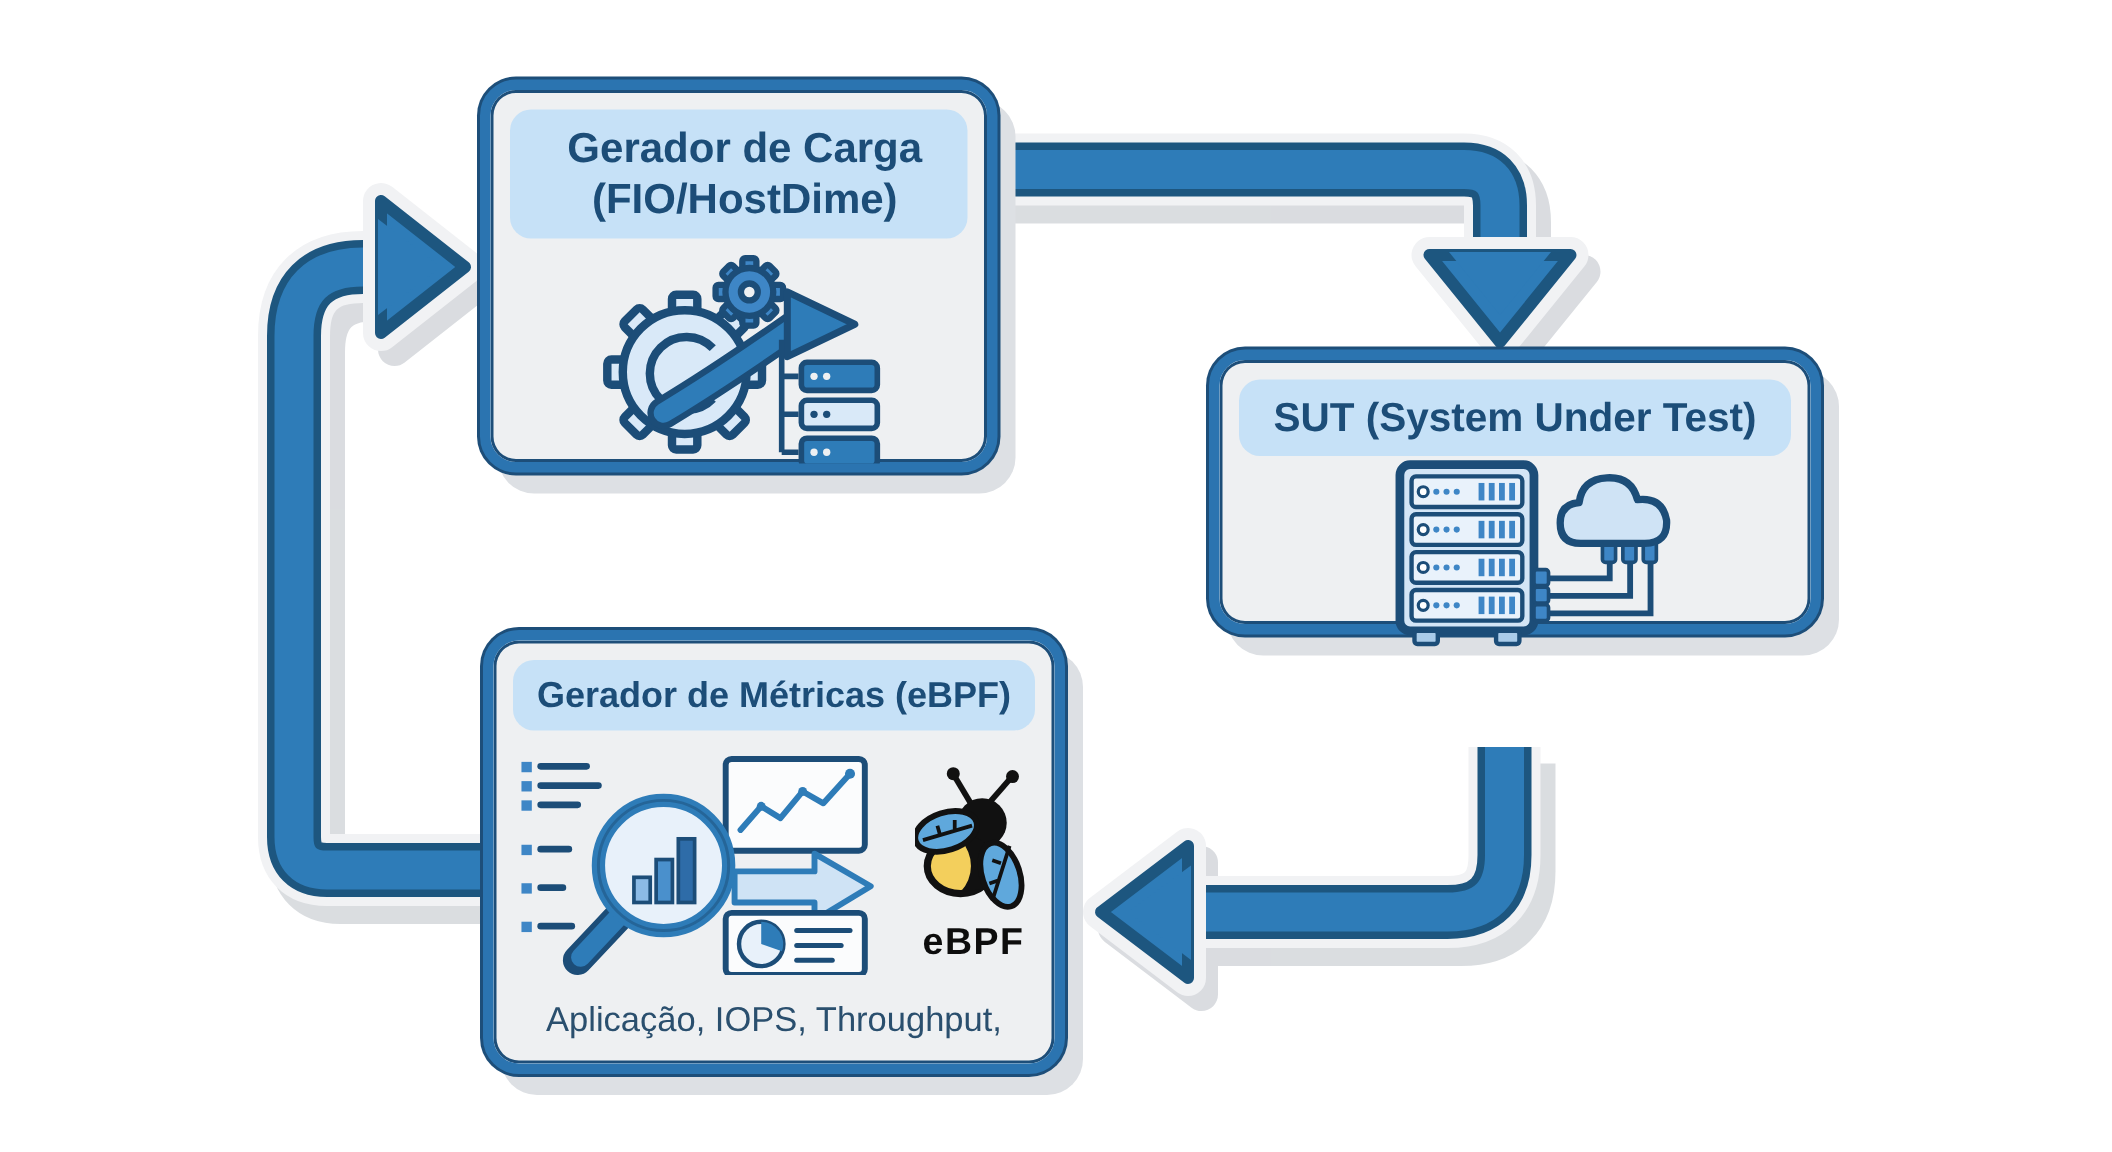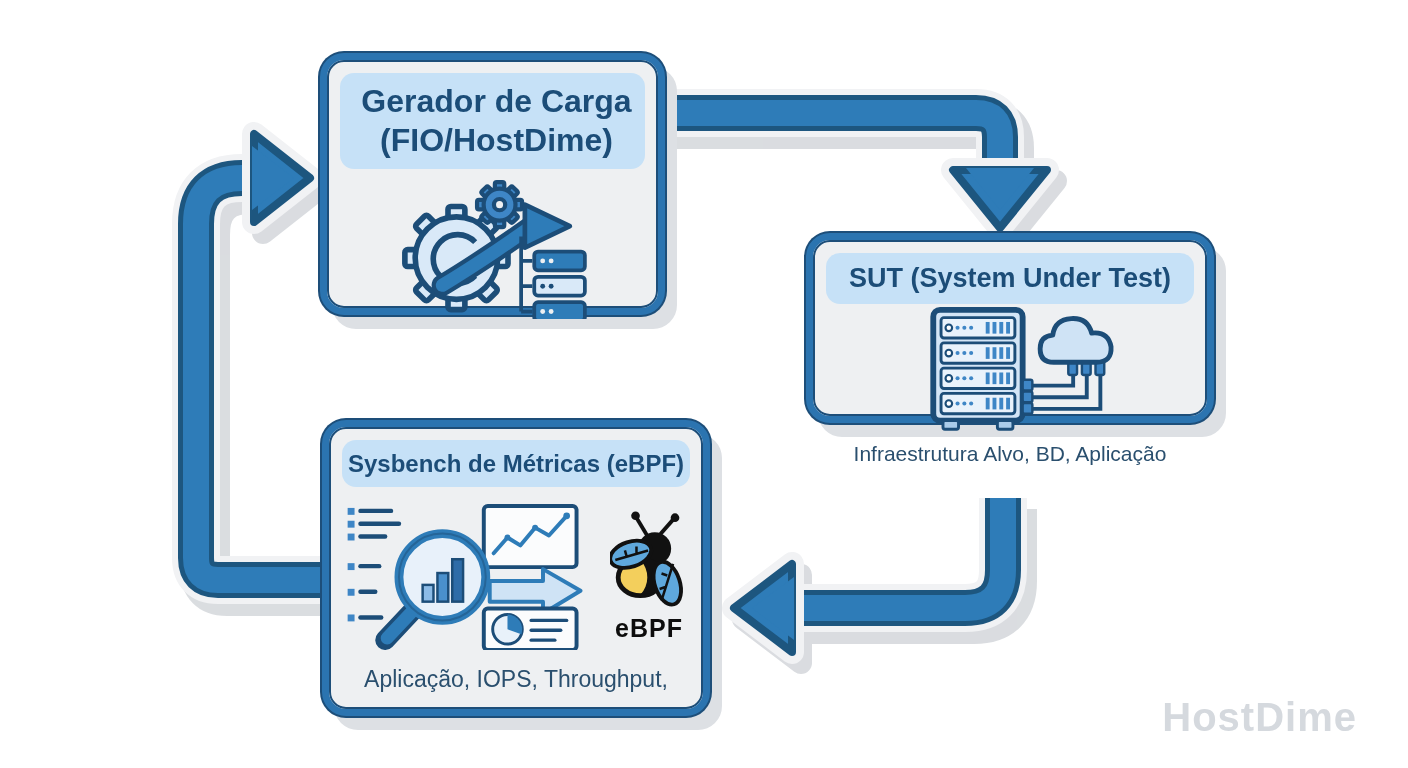--- a/index.html
+++ b/index.html
@@ -12,21 +12,21 @@
     position:absolute;z-index:2;box-sizing:border-box;
     background:#eef0f2;border:7px solid #2b74b0;border-radius:24px;
     box-shadow:inset 0 0 0 2px #1d4e79, 0 0 0 2px #1d4e79, 12px 14px 0 0 #dde0e4;
     display:flex;flex-direction:column;align-items:center;
   }
   .node-header{
     margin:13px 13px 0;align-self:stretch;background:#c6e1f7;border-radius:14px;
     padding:9px 4px;text-align:center;color:#1c4d78;font-weight:bold;line-height:1.22;
   }
   .node-generator{left:320px;top:53px;width:345px;height:262px;}
-  .node-generator .node-header{font-size:32px;padding-left:12px;}
+  .node-generator .node-header{font-size:28px;padding-left:12px;}
   .node-sut{left:806px;top:233px;width:408px;height:190px;}
   .node-sut .node-header{font-size:27px;}
   .node-collector{left:322px;top:420px;width:388px;height:296px;}
   .node-collector .node-header{font-size:24px;}
   .node-iconarea{flex:1;display:flex;align-items:center;justify-content:center;width:100%;}
   .node-subtitle{
     color:#2a4f6e;text-align:center;line-height:1.3;margin-bottom:14px;
   }
   .node-sut .node-subtitle{font-size:21px;}
   .node-collector .node-subtitle{font-size:23px;}
@@ -209,25 +209,24 @@
           <rect x="130" y="90" width="10" height="11" rx="2"></rect>
           <rect x="130" y="102" width="10" height="11" rx="2"></rect>
           <rect x="177" y="58" width="9" height="15" rx="2"></rect>
           <rect x="191" y="58" width="9" height="15" rx="2"></rect>
           <rect x="205" y="58" width="9" height="15" rx="2"></rect>
         </g>
 
         <path d="M 162 60 Q 148 60 148 46 Q 148 33 161 32 Q 163 16 180 15 Q 197 14 201 30 Q 218 28 221 44 Q 222 60 206 60 Z" fill="#cfe3f5" stroke="#1c4d78" stroke-width="5" stroke-linejoin="round"></path>
       </svg>
     </div>
-    <div class="node-subtitle">Infraestrutura Alvo, BD, Aplicação</div>
   </div>
 
   <div class="node node-collector">
-    <div class="node-header">Sysbench de Métricas (eBPF)</div>
+    <div class="node-header">Gerador de Métricas (eBPF)</div>
     <div class="node-iconarea">
       <div class="collector-iconwrap">
         <svg width="250" height="148" viewBox="0 0 250 150">
 
           <g fill="#3e86c6">
             <rect x="2" y="6" width="7" height="7"></rect>
               <rect x="2" y="19" width="7" height="7"></rect>
               <rect x="2" y="32" width="7" height="7"></rect>
             <rect x="2" y="62" width="7" height="7"></rect>
               <rect x="2" y="88" width="7" height="7"></rect>
@@ -293,14 +292,13 @@
           </svg>
           <span class="ebpf-label">eBPF</span>
         </div>
       </div>
     </div>
     <div class="node-subtitle">
       <div>Aplicação, IOPS, Throughput,</div>
     </div>
   </div>
 
-  <div class="watermark">HostDime</div>
 </div>
 
 </body></html>

